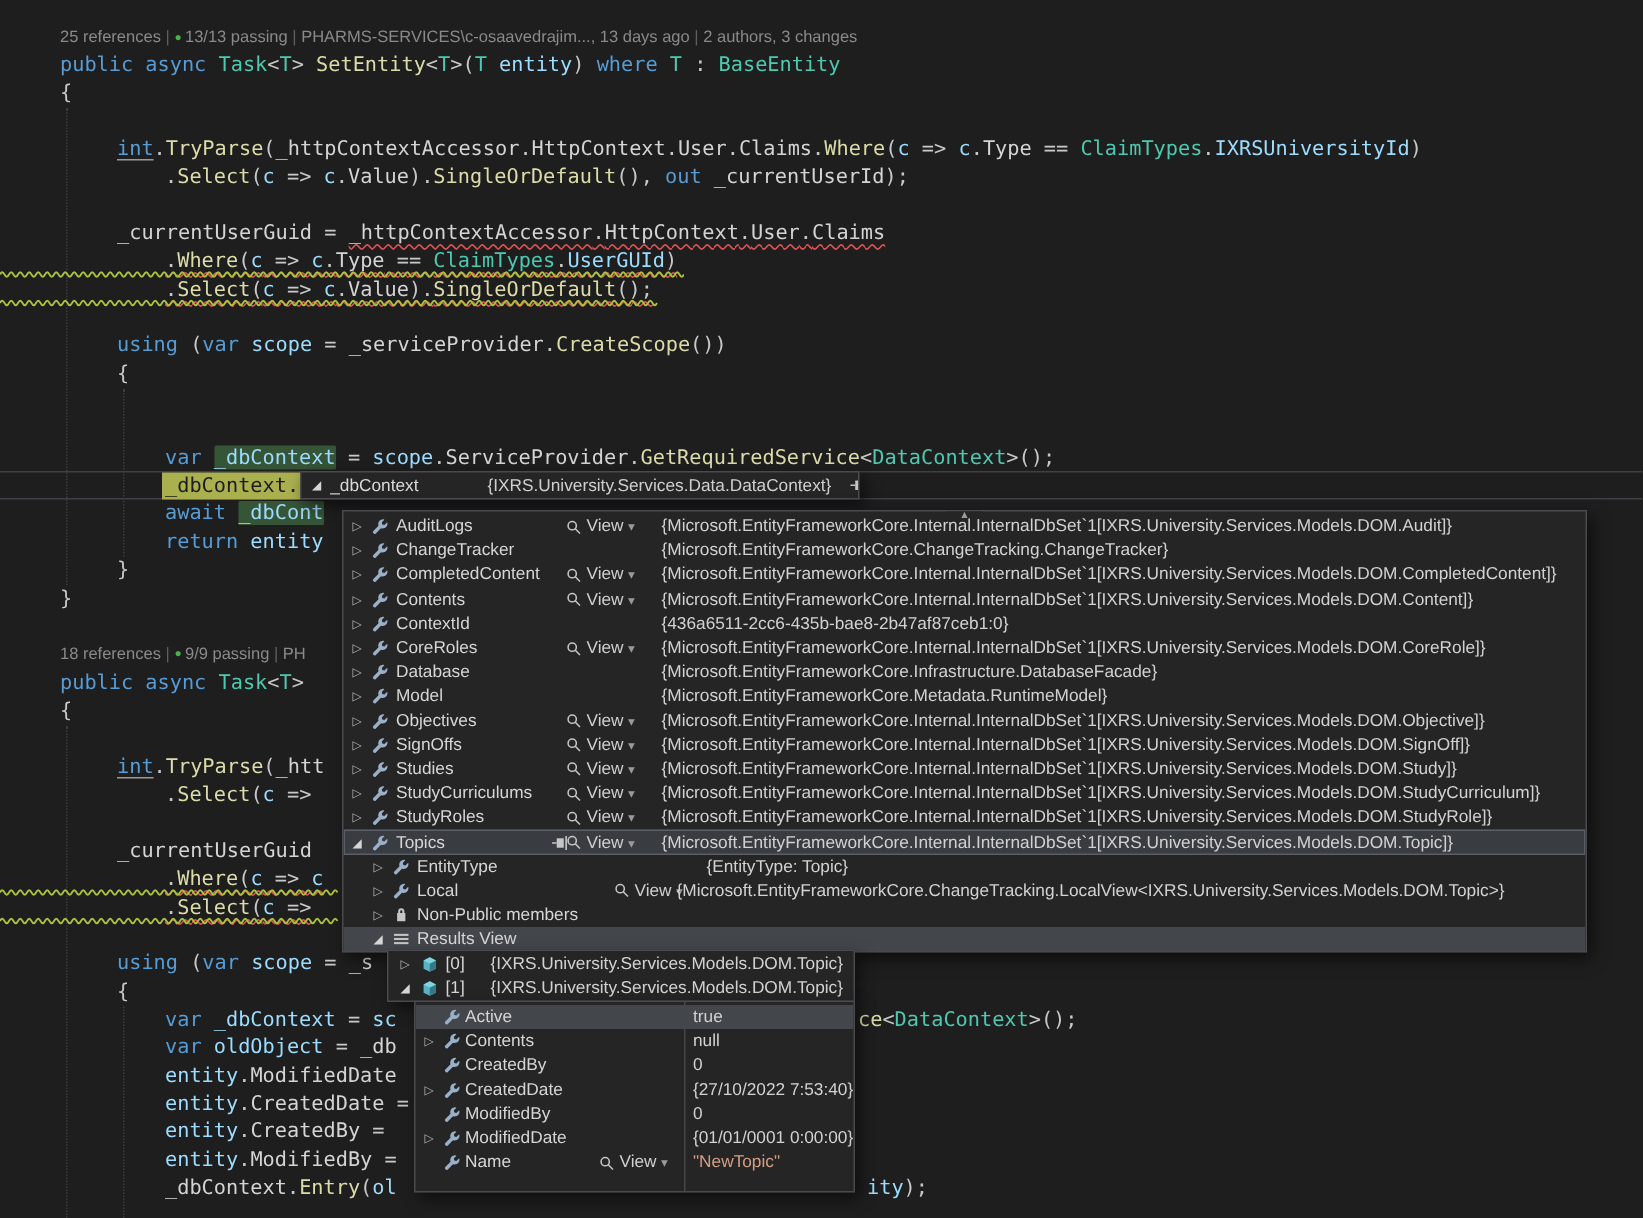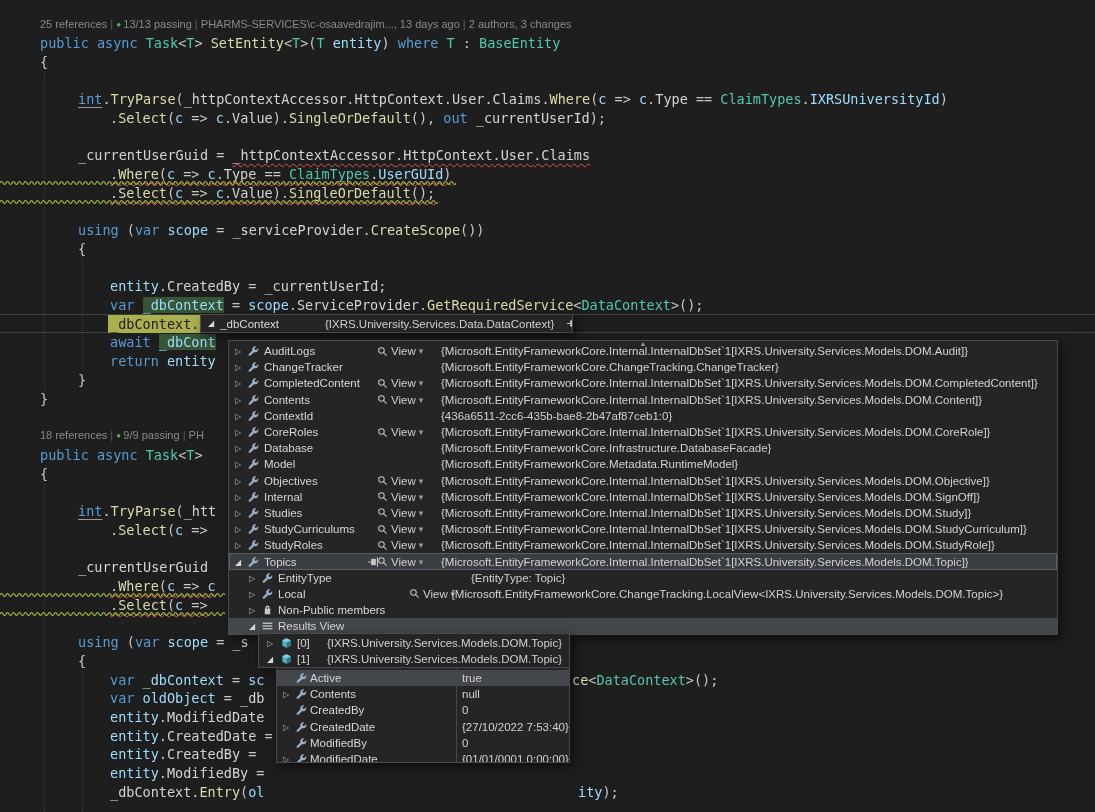--- a/index.html
+++ b/index.html
@@ -67,21 +67,20 @@
   <div id="codeLayer" style="position:absolute;inset:0">
       <div class="code-line" style="top: 34px; left: 40px;"><span class="t-kw">public async </span><span class="t-type">Task</span><span class="t-punct">&lt;</span><span class="t-type">T</span><span class="t-punct">&gt; </span><span class="t-method">SetEntity</span><span class="t-punct">&lt;</span><span class="t-type">T</span><span class="t-punct">&gt;(</span><span class="t-type">T</span><span class="t-var"> entity</span><span class="t-punct">) </span><span class="t-kw">where</span><span class="t-type"> T</span><span class="t-punct"> : </span><span class="t-type">BaseEntity</span></div>
       <div class="code-line" style="top: 53px; left: 40px;"><span class="t-punct">{</span></div>
       <div class="code-line" style="top: 90px; left: 78px;"><span class="t-kw t-ul">int</span><span class="t-punct">.</span><span class="t-method">TryParse</span><span class="t-punct">(</span><span class="t-id">_httpContextAccessor</span><span class="t-punct">.</span><span class="t-id">HttpContext</span><span class="t-punct">.</span><span class="t-id">User</span><span class="t-punct">.</span><span class="t-id">Claims</span><span class="t-punct">.</span><span class="t-method">Where</span><span class="t-punct">(</span><span class="t-var">c</span><span class="t-op"> =&gt; </span><span class="t-var">c</span><span class="t-punct">.</span><span class="t-id">Type</span><span class="t-op"> == </span><span class="t-type">ClaimTypes</span><span class="t-punct">.</span><span class="t-const">IXRSUniversityId</span><span class="t-punct">)</span></div>
       <div class="code-line" style="top: 109px; left: 110px;"><span class="t-punct">.</span><span class="t-method">Select</span><span class="t-punct">(</span><span class="t-var">c</span><span class="t-op"> =&gt; </span><span class="t-var">c</span><span class="t-punct">.</span><span class="t-id">Value</span><span class="t-punct">).</span><span class="t-method">SingleOrDefault</span><span class="t-punct">(), </span><span class="t-kw">out</span><span class="t-id"> _currentUserId</span><span class="t-punct">);</span></div>
       <div class="code-line" style="top: 146px; left: 78px;"><span class="t-id">_currentUserGuid</span><span class="t-op"> = </span><span class="t-id t-rw">_httpContextAccessor</span><span class="t-punct t-rw">.</span><span class="t-id t-rw">HttpContext</span><span class="t-punct t-rw">.</span><span class="t-id t-rw">User</span><span class="t-punct t-rw">.</span><span class="t-id t-rw">Claims</span></div>
       <div class="code-line" style="top: 165px; left: 110px;"><span class="t-punct t-rw">.</span><span class="t-method t-rw">Where</span><span class="t-punct t-rw">(</span><span class="t-var t-rw">c</span><span class="t-op t-rw"> =&gt; </span><span class="t-var t-rw">c</span><span class="t-punct t-rw">.</span><span class="t-id t-rw">Type</span><span class="t-op t-rw"> == </span><span class="t-type t-rw">ClaimTypes</span><span class="t-punct t-rw">.</span><span class="t-const t-rw">UserGUId</span><span class="t-punct t-rw">)</span></div>
       <div class="code-line" style="top: 184px; left: 110px;"><span class="t-punct t-rw">.</span><span class="t-method t-rw">Select</span><span class="t-punct t-rw">(</span><span class="t-var t-rw">c</span><span class="t-op t-rw"> =&gt; </span><span class="t-var t-rw">c</span><span class="t-punct t-rw">.</span><span class="t-id t-rw">Value</span><span class="t-punct t-rw">).</span><span class="t-method t-rw">SingleOrDefault</span><span class="t-punct t-rw">();</span></div>
       <div class="code-line" style="top: 221px; left: 78px;"><span class="t-kw">using</span><span class="t-punct"> (</span><span class="t-kw">var</span><span class="t-var"> scope</span><span class="t-op"> = </span><span class="t-id">_serviceProvider</span><span class="t-punct">.</span><span class="t-method">CreateScope</span><span class="t-punct">())</span></div>
       <div class="code-line" style="top: 240px; left: 78px;"><span class="t-punct">{</span></div>
-      <div class="code-line" style="top: 277px; left: 110px;"><span class="t-var">entity</span><span class="t-punct">.</span><span class="t-id">CreatedBy</span><span class="t-op"> = </span><span class="t-id">_currentUserId</span><span class="t-punct">;</span></div>
       <div class="code-line" style="top: 296px; left: 110px;"><span class="t-kw">var </span><span class="t-var t-hlref">_dbContext</span><span class="t-op"> = </span><span class="t-var">scope</span><span class="t-punct">.</span><span class="t-id">ServiceProvider</span><span class="t-punct">.</span><span class="t-method">GetRequiredService</span><span class="t-punct">&lt;</span><span class="t-type">DataContext</span><span class="t-punct">&gt;();</span></div>
       <div class="code-line" style="top: 315px; left: 110px;"><span class="t-exprhl">_dbContext.</span></div>
       <div class="code-line" style="top: 333px; left: 110px;"><span class="t-kw">await </span><span class="t-var t-hlref">_dbCont</span></div>
       <div class="code-line" style="top: 352px; left: 110px;"><span class="t-kw">return </span><span class="t-var">entity</span></div>
       <div class="code-line" style="top: 371px; left: 78px;"><span class="t-punct">}</span></div>
       <div class="code-line" style="top: 390px; left: 40px;"><span class="t-punct">}</span></div>
       <div class="code-line" style="top: 446px; left: 40px;"><span class="t-kw">public async </span><span class="t-type">Task</span><span class="t-punct">&lt;</span><span class="t-type">T</span><span class="t-punct">&gt;</span></div>
       <div class="code-line" style="top: 465px; left: 40px;"><span class="t-punct">{</span></div>
       <div class="code-line" style="top: 502px; left: 78px;"><span class="t-kw t-ul">int</span><span class="t-punct">.</span><span class="t-method">TryParse</span><span class="t-punct">(</span><span class="t-id">_htt</span></div>
       <div class="code-line" style="top: 521px; left: 110px;"><span class="t-punct">.</span><span class="t-method">Select</span><span class="t-punct">(</span><span class="t-var">c</span><span class="t-op"> =&gt;</span></div>
@@ -275,21 +274,21 @@
           </span>
           <span class="mval" style="left: 212px;">{Microsoft.EntityFrameworkCore.Internal.InternalDbSet`1[IXRS.University.Services.Models.DOM.Objective]}</span>
         </div>
         <div class="tip-row">
           <span class="exp" style="left: 6px;">▷</span>
           <span class="icon" style="left: 19px;">
             <svg width="11" height="11" viewBox="0 0 16 16">
               <path fill="#9ab0c8" d="M15 4.6c0-.4-.5-.6-.8-.3L12 6.5l-2-.5-.5-2 2.2-2.2c.3-.3.1-.8-.3-.8-2-.2-4 .8-4.9 2.7-.6 1.2-.6 2.5-.2 3.6l-5 5a1.7 1.7 0 0 0 2.4 2.4l5-5c1.1.4 2.4.4 3.6-.2 1.9-.9 2.9-2.9 2.7-4.9z"></path>
             </svg>
           </span>
-          <span class="mname" style="left: 35px;">Internal</span>
+          <span class="mname" style="left: 35px;">SignOffs</span>
           <span class="viewgrp" style="left: 148px;">
             <span class="icon">
               <svg width="11" height="11" viewBox="0 0 16 16">
                 <circle cx="6.5" cy="6.5" r="4" fill="none" stroke="#c5c5c5" stroke-width="1.5"></circle>
                 <line x1="9.5" y1="9.5" x2="14" y2="14" stroke="#c5c5c5" stroke-width="1.5"></line>
               </svg>
             </span>
             <span>View</span>
             <span class="caret">▾</span>
           </span>
@@ -459,21 +458,21 @@
               <path fill="#377a87" d="M8 7v8l6-3V4z"></path>
               <path fill="#7fd4e2" d="M8 1 2 4l6 3 6-3z"></path>
             </svg>
           </span>
           <span class="mname" style="left: 38px;">[1]</span>
           <span class="mval" style="left: 68px;">{IXRS.University.Services.Models.DOM.Topic}</span>
         </div>
       </div>
   </div>
 
-  <div class="tip" style="left:276px;top:667px;width:294px;height:96px">
+  <div class="tip" style="left:276px;top:667px;width:294px;height:128px">
     <div class="coldiv" style="left:179px"></div>
     <div class="rows" style="padding-top:2px" id="topicRows">
         <div class="tip-row hl">
           <span class="icon" style="left: 19px;">
             <svg width="11" height="11" viewBox="0 0 16 16">
               <path fill="#9ab0c8" d="M15 4.6c0-.4-.5-.6-.8-.3L12 6.5l-2-.5-.5-2 2.2-2.2c.3-.3.1-.8-.3-.8-2-.2-4 .8-4.9 2.7-.6 1.2-.6 2.5-.2 3.6l-5 5a1.7 1.7 0 0 0 2.4 2.4l5-5c1.1.4 2.4.4 3.6-.2 1.9-.9 2.9-2.9 2.7-4.9z"></path>
             </svg>
           </span>
           <span class="mname" style="left: 33px;">Active</span>
           <span class="mval" style="left: 185px;">true</span>

